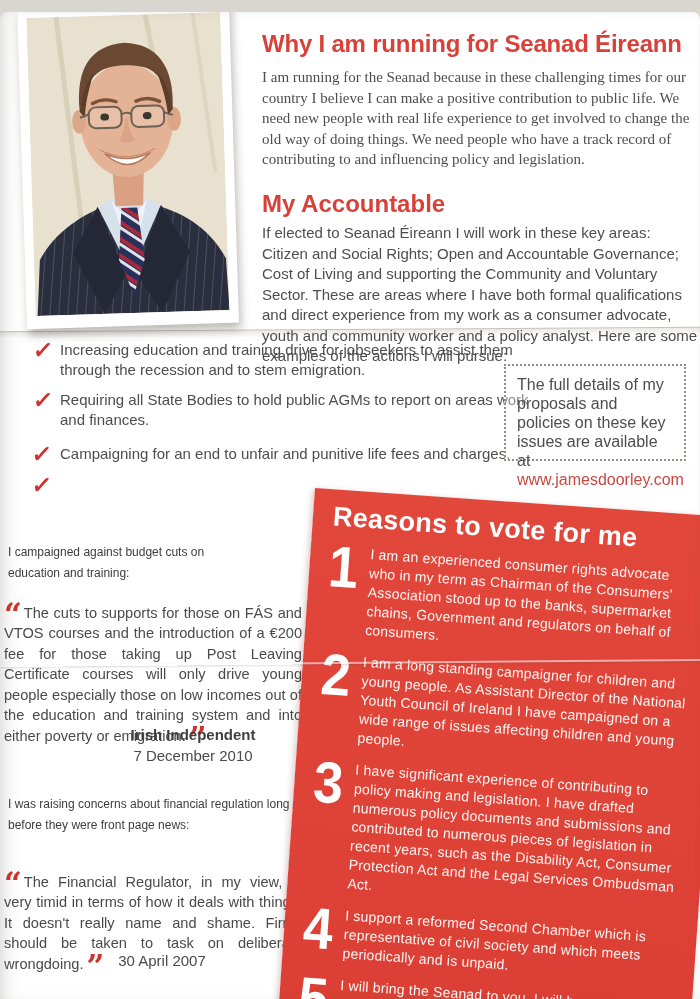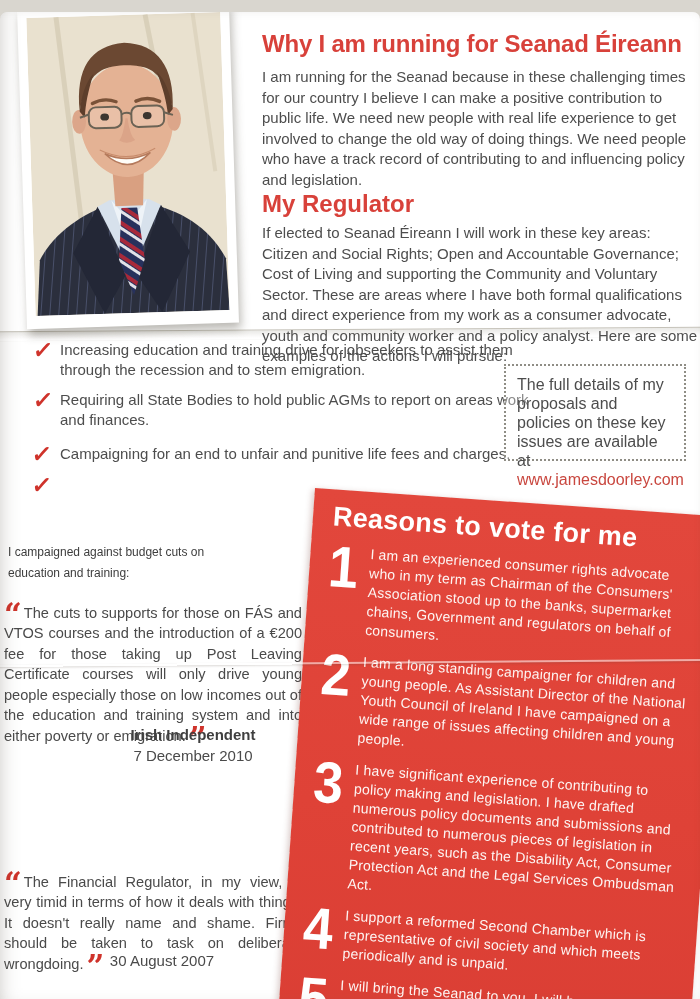--- a/index.html
+++ b/index.html
@@ -24,21 +24,21 @@
   }
   .photo-frame svg{display:block; width:100%; height:100%;}
 
   
   .headline{
     position:absolute; left:262px; top:2px; width:436px;
     font-size:24px; font-weight:bold; color:#d8413a; letter-spacing:-0.2px;
   }
   .intro{
     position:absolute; left:262px; top:40px; width:436px;
-    font-size:15px; line-height:20.5px; color:#4d4d4d;
+    font-size:15px; line-height:20.5px; color:#4d4d4d;font-family:Liberation Serif, serif;
   }
   .priorities-head{
     position:absolute; left:262px; top:158px; width:436px;
     font-size:24px; font-weight:bold; color:#d8413a;
   }
   .priorities-body{
     position:absolute; left:262px; top:196px; width:438px;
     font-size:15px; line-height:20.5px; color:#4d4d4d;
   }
 
@@ -177,21 +177,21 @@
       <path d="M97,104 Q94,122 90,126 Q98,131 106,126 Q101,122 99,104" fill="#dba488"></path>
 
       <path d="M75,139 Q98,162 121,139 Q98,150 75,139 Z" fill="#fffdf8" stroke="#b57a5c" stroke-width="1.6"></path>
       <path d="M70,135 Q98,150 126,135" stroke="#c78b6b" stroke-width="1" fill="none"></path>
     </svg>
   </div>
 
   <h1 class="headline">Why I am running for Seanad Éireann</h1>
   <p class="intro">I am running for the Seanad because in these challenging times for our country I believe I can make a positive contribution to public life. We need new people with real life experience to get involved to change the old way of doing things. We need people who have a track record of contributing to and influencing policy and legislation.</p>
 
-  <h2 class="priorities-head">My Regulator</h2>
+  <h2 class="priorities-head">My Accountable</h2>
   <p class="priorities-body">If elected to Seanad Éireann I will work in these key areas: Citizen and Social Rights; Open and Accountable Governance; Cost of Living and supporting the Community and Voluntary Sector. These are areas where I have both formal qualifications and direct experience from my work as a consumer advocate, youth and community worker and a policy analyst. Here are some examples of the actions I will pursue:</p>
 
   <div class="tear"></div>
 
   <div class="checklist">
     <div class="check-item">
       <span class="check-mark">✓</span>
       <span>Increasing education and training drive for jobseekers to assist them through the recession and to stem emigration.</span>
     </div>
     <div class="check-item">
@@ -211,23 +211,24 @@
     <span>The full details of my proposals and policies on these key issues are available at </span><a href="#">www.jamesdoorley.com</a>
   </div>
 
   <div class="q-head q-head1">I campaigned against budget cuts on education and training:</div>
   <p class="q-body q-body1"><span class="q-open">“</span><span>The cuts to supports for those on FÁS and VTOS courses and the introduction of a €200 fee for those taking up Post Leaving Certificate courses will only drive young people especially those on low incomes out of the education and training system and into either poverty or emigration.</span><span class="q-close">”</span></p>
   <div class="attribution attr1">
     <div class="attr-source">Irish Independent</div>
     <div>7 December 2010</div>
   </div>
 
+  <div class="q-head q-head2">I was raising concerns about financial regulation long before they were front page news:</div>
   <p class="q-body q-body2"><span class="q-open">“</span><span>The Financial Regulator, in my view, is very timid in terms of how it deals with things. It doesn't really name and shame. Firms should be taken to task on deliberate wrongdoing.</span><span class="q-close">”</span></p>
   <div class="attribution attr2">
-    <div>30 August 2007</div>
+    <div>30 April 2007</div>
   </div>
 
   <div class="reasons-box">
     <div class="reasons-title">Reasons to vote for me</div>
 
     <div class="reason-row">
       <div class="reason-num">1</div>
       <div class="reason-text">I am an experienced consumer rights advocate who in my term as Chairman of the Consumers' Association stood up to the banks, supermarket chains, Government and regulators on behalf of consumers.</div>
     </div>
     <div class="reason-row">

